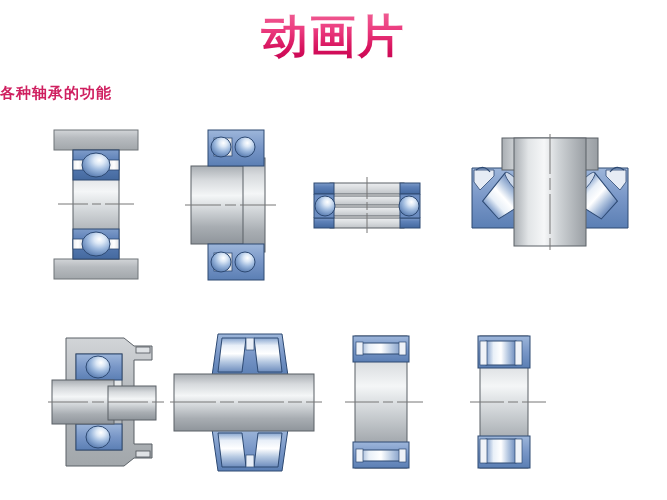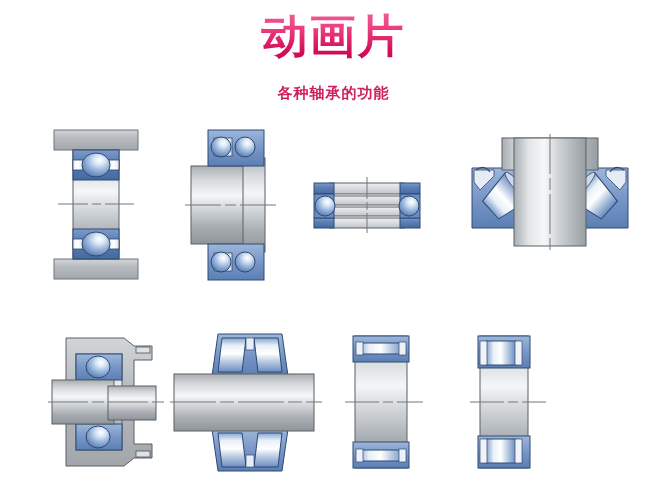--- a/index.html
+++ b/index.html
@@ -14,21 +14,21 @@
   .title{
     position:absolute;left:0;top:6px;width:667px;text-align:center;
     font-size:46px;font-weight:bold;letter-spacing:2px;
     font-family:"DejaVu Serif", serif;
     background:linear-gradient(180deg,#f06a9a 0%,#ec3d80 38%,#d6115c 72%,#c00050 100%);
     -webkit-background-clip:text;background-clip:text;color:transparent;
     -webkit-text-fill-color:transparent;
     line-height:60px;
   }
   .subtitle{
-    position:absolute;left:0;top:84px;width:667px;text-align:center;
+    position:absolute;left:0;top:84px;width:667px;text-align:left;
     font-size:15px;font-weight:bold;letter-spacing:1px;
     font-family:"DejaVu Serif", serif;
     color:#cf2060;
   }
 
   
   .fig{position:absolute;}
   svg{display:block;overflow:visible;}
 </style>
 </head>

